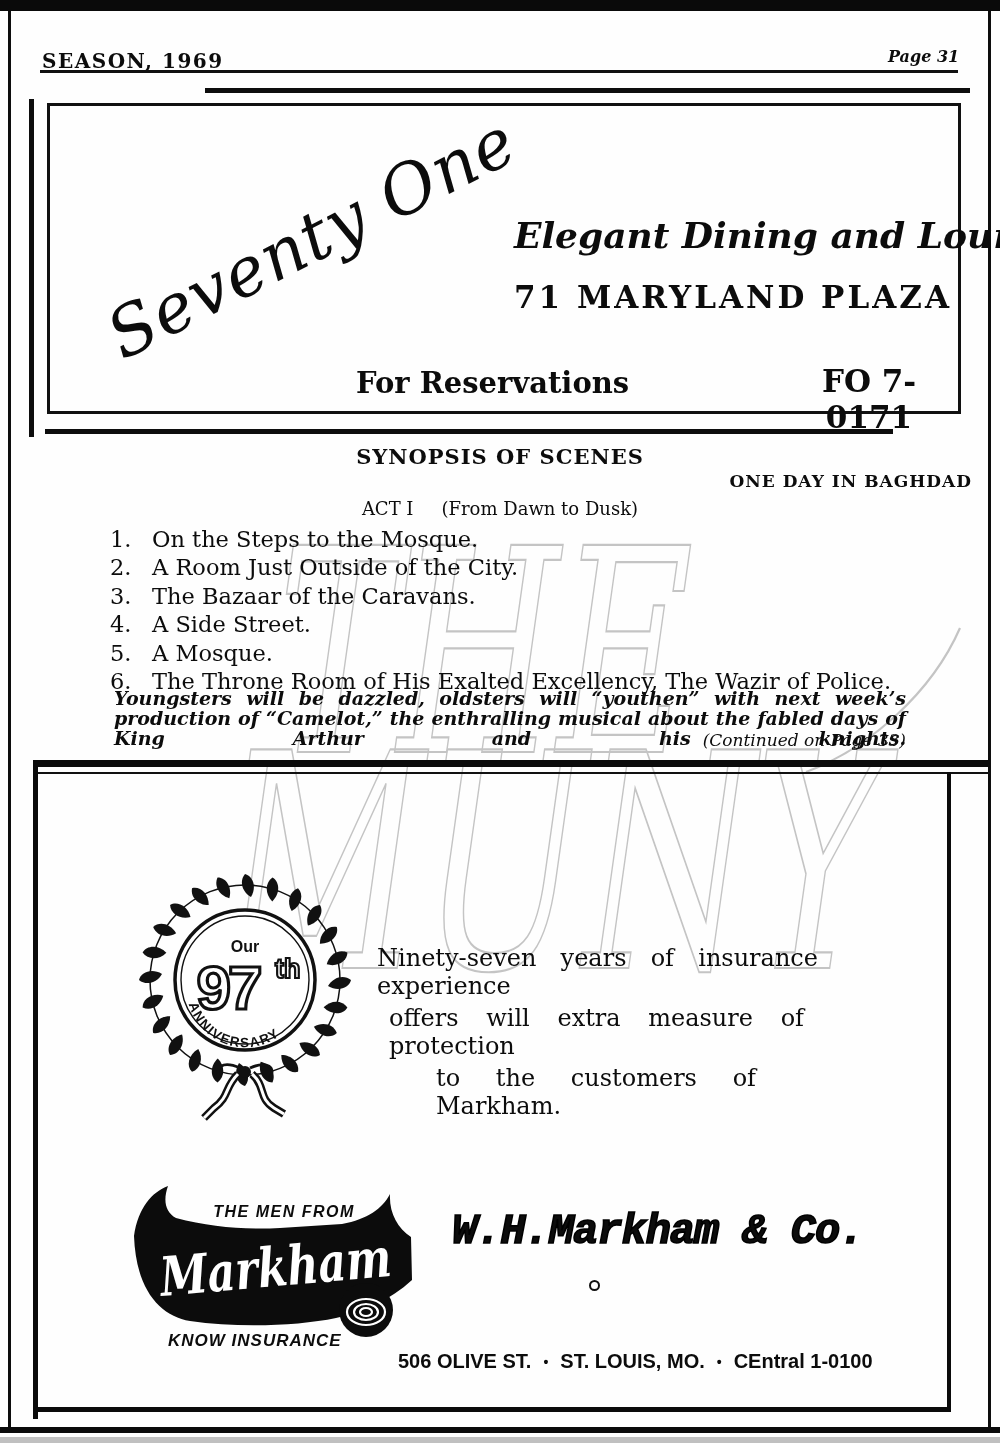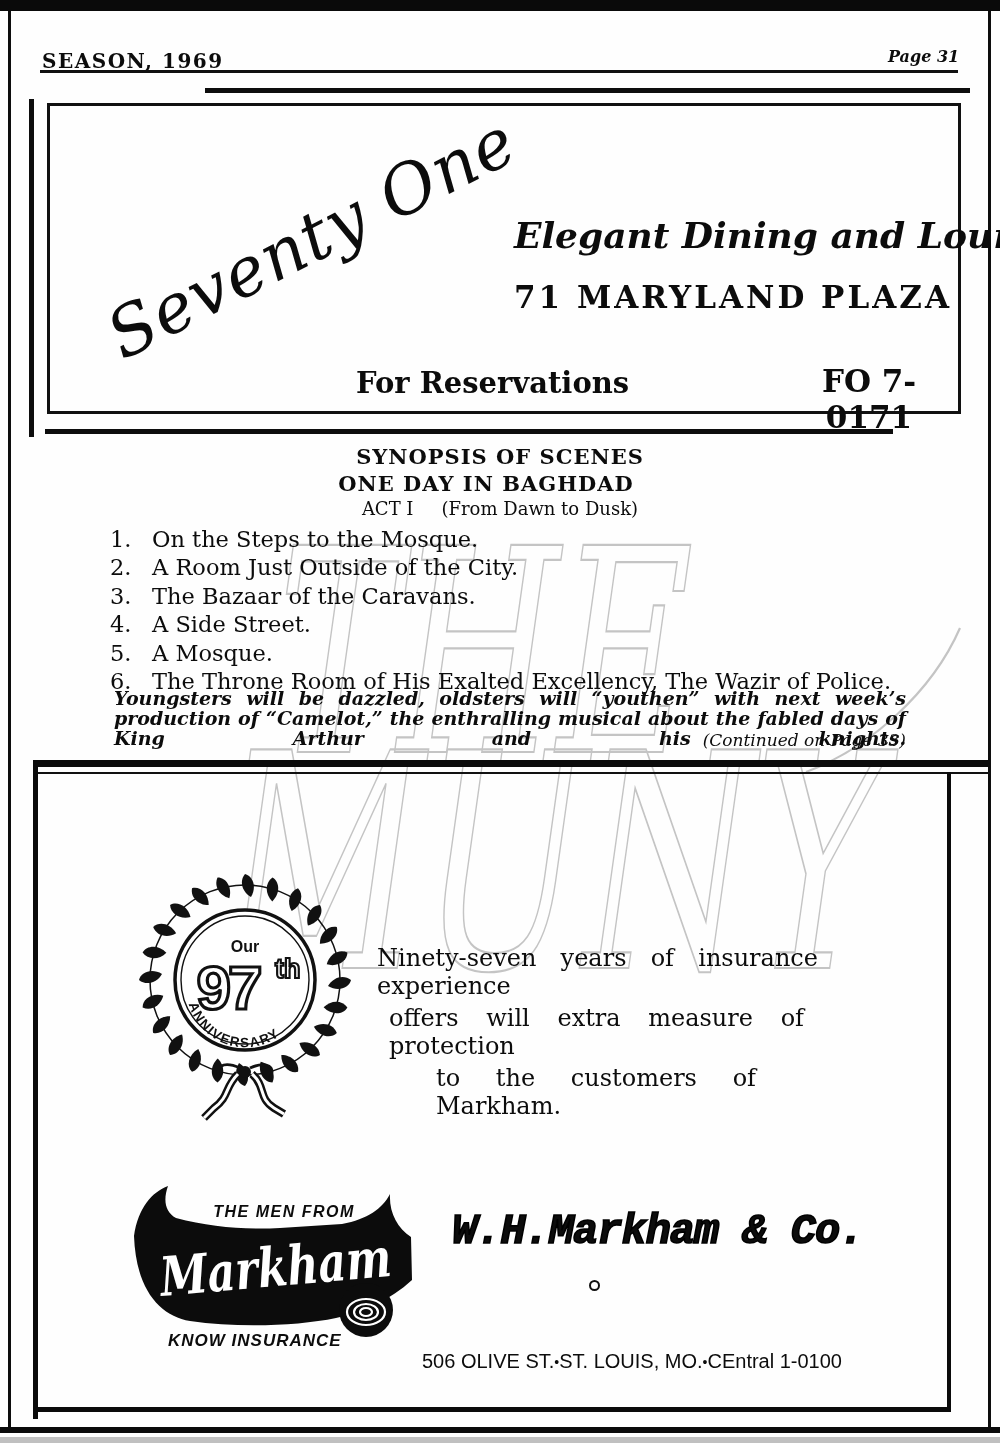--- a/index.html
+++ b/index.html
@@ -29,21 +29,21 @@
   .s1-script{
     left:112px;top:300px;font-size:68px;font-style:italic;letter-spacing:1px;
     transform:rotate(-27deg);transform-origin:0 50%;white-space:nowrap;
   }
   .s1-tagline{left:514px;top:182px;width:430px;font-size:36px;font-weight:bold;font-style:italic;text-align:center;white-space:nowrap;margin-top:32px;}
   .s1-plaza{left:514px;top:279px;width:400px;font-size:31px;font-weight:bold;letter-spacing:3px;white-space:nowrap;text-align:right;}
   .s1-resv{left:356px;top:366px;font-size:29px;font-weight:bold;}
   .s1-phone{left:783px;top:363px;width:172px;font-size:31px;font-weight:bold;text-align:center;}
   
   .syn-title{left:0;top:444px;width:1000px;text-align:center;font-size:21px;font-weight:bold;letter-spacing:1px;}
-  .syn-show{left:0;top:471px;width:972px;text-align:center;font-size:21px;font-weight:bold;letter-spacing:1px;}
+  .syn-show{left:0;top:471px;width:972px;text-align:right;font-size:17px;font-weight:bold;letter-spacing:1px;}
   .syn-act{left:0;top:498px;width:1000px;text-align:center;font-size:18px;}
   .syn-act .gap{display:inline-block;width:28px;}
   .scenes{left:110px;top:525px;width:810px;font-size:22.5px;line-height:28.4px;}
   .scene{display:flex;}
   .scene .num{width:42px;flex:none;}
   .syn-note{
     left:114px;top:688px;width:792px;font-size:19px;line-height:20px;
     font-weight:bold;font-style:italic;text-align:justify;text-align-last:justify;
   }
   .syn-cont{left:500px;top:730px;width:406px;font-size:17px;font-style:italic;text-align:right;}
@@ -57,22 +57,22 @@
   .mk-l1{left:377px;top:944px;width:441px;}
   .mk-l2{left:389px;top:1004px;width:415px;}
   .mk-l3{left:436px;top:1064px;width:320px;}
   .mk-company{
     left:452px;top:1208px;font-size:42px;font-weight:bold;font-style:italic;
     font-family:Liberation Mono, monospace;letter-spacing:-1px;
     -webkit-text-stroke:1.6px #000;white-space:nowrap;
   }
   .mk-ring{left:589px;top:1280px;width:7px;height:7px;border:2px solid #111;border-radius:50%;background:#fff;}
   .mk-footer{
-    left:398px;top:1350px;width:468px;display:flex;justify-content:center;align-items:center;
-    font-family:"Liberation Sans", sans-serif;font-size:20px;font-weight:normal;white-space:nowrap;
+    left:398px;top:1350px;width:468px;display:flex;justify-content:flex-start;align-items:center;
+    font-family:"Liberation Sans", sans-serif;font-size:20px;font-weight:bold;white-space:nowrap;gap:12px;
   }
   .mk-footer .dot{font-size:14px;}
 </style>
 </head>
 <body>
 
 <div class="abs topbar"></div>
 <div class="abs leftline"></div>
 <div class="abs rightline"></div>
 <div class="abs bottomline"></div>

